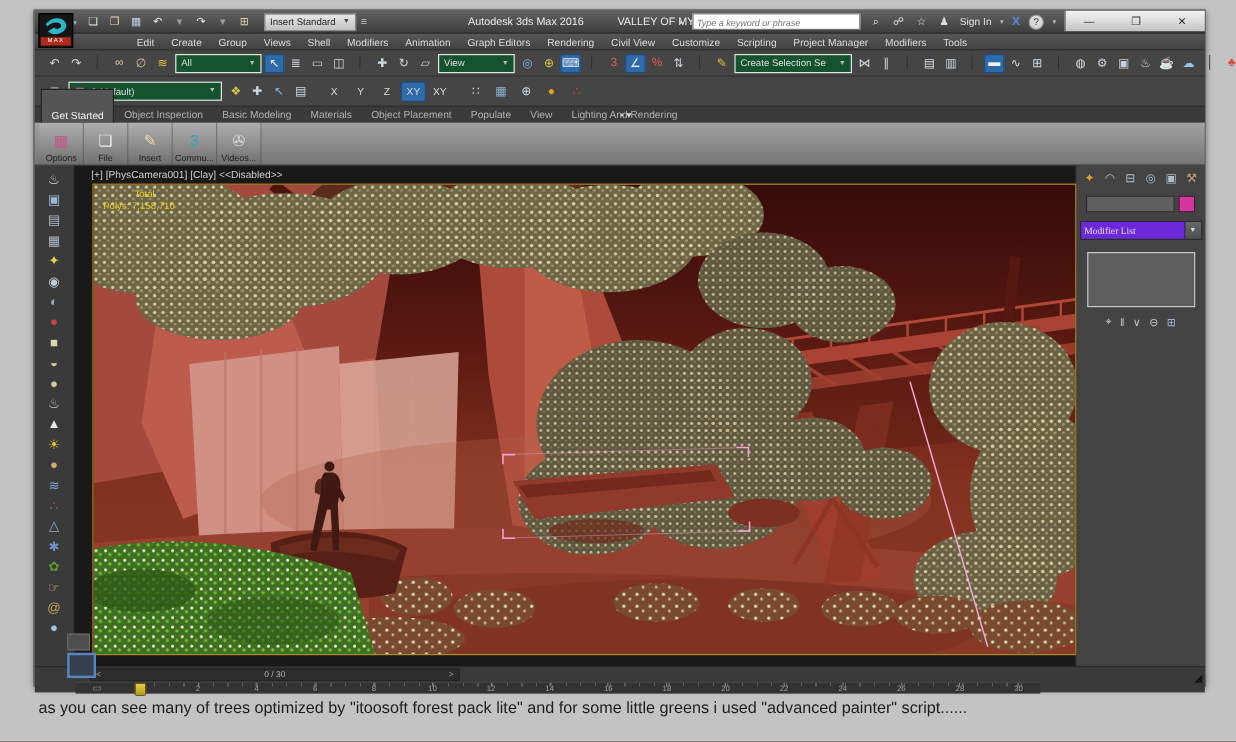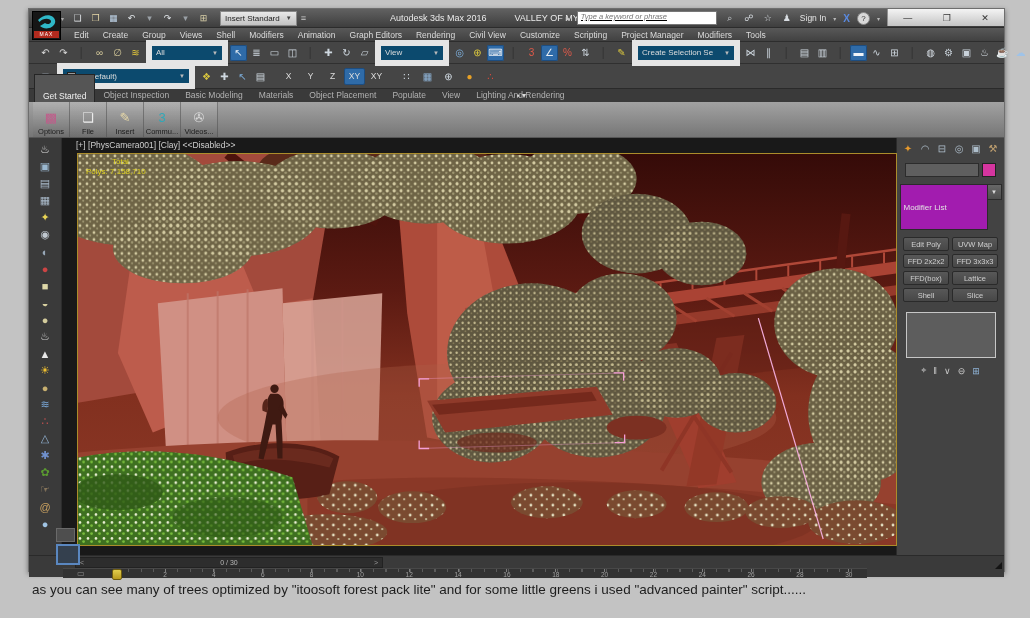--- a/index.html
+++ b/index.html
@@ -12,41 +12,41 @@
   .logo .maxlabel{position:absolute;left:1px;right:1px;bottom:1px;height:7px;background:#b12a1e;color:#fff;font-size:5px;line-height:7px;text-align:center;letter-spacing:1px;}
   .logo-caret{position:absolute;left:32px;top:6px;color:#aaa;font-size:6px;z-index:9;}
   .qa{display:flex;align-items:center;gap:5px;margin-left:42px;}
   .qa .icon{width:13px;height:13px;font-size:9px;}
   .workspace{margin-left:10px;height:13px;background:linear-gradient(#e8e8e8,#c2c2c2);border:1px solid #8a8a8a;color:#222;font-size:8px;display:flex;align-items:center;gap:6px;padding:0 4px;}
   .workspace .caret{font-size:6px;color:#444;}
   .ws-menu{margin-left:4px;color:#ccc;font-size:9px;}
   .title-center{position:absolute;left:50%;top:4px;transform:translateX(-50%);display:flex;gap:28px;font-size:9px;color:#ebebeb;white-space:nowrap;}
   .ic-cluster{position:absolute;right:124px;top:2px;display:flex;align-items:center;gap:7px;height:14px;}
   .sbox-caret{color:#c8c8c8;font-size:8px;}
-  .sbox{width:138px;height:12px;background:#fff;border:1px solid #777;display:flex;align-items:flex-start;text-decoration:underline;}
+  .sbox{width:138px;height:12px;background:#fff;border:1px solid #777;display:flex;align-items:flex-end;}
   .sbox input{border:none;outline:none;width:100%;font-size:7.5px;font-style:italic;color:#666;background:transparent;padding:0 3px;font-family:"Liberation Sans",sans-serif;}
   .ic-icons{display:flex;align-items:center;gap:7px;}
   .ic-icons .icon{width:12px;height:12px;font-size:9px;}
   .signin{color:#e4e4e4;font-size:8.5px;}
   .tiny-caret{color:#b8b8b8;font-size:6px;}
   .exchange{color:#5a8ae0;font-weight:bold;font-size:10px;}
   .help-circ{width:11px;height:11px;border-radius:50%;background:#d8d8d8;color:#333;font-size:8px;display:flex;align-items:center;justify-content:center;border:1px solid #888;}
   .win-ctrl-seg{position:absolute;right:0;top:0;width:116px;height:17px;background:linear-gradient(#f4f4f4,#c4c4c4);border-left:1px solid #909090;display:flex;align-items:center;justify-content:space-around;color:#333;font-size:9px;}
   .win-ctrl-seg span{cursor:default;}
   
   .menubar{height:13px;background:linear-gradient(#585858,#414141);display:flex;align-items:center;padding-left:38px;border-bottom:1px solid #2d2d2d;}
-  .menu-host{display:flex;}
+  .menu-host{display:flex;margin-left:40px;}
   .menu-item{padding:0 7px;font-size:8.5px;color:#dcdcdc;}
   
   .toolbar1{height:21px;background:#454545;border-bottom:1px solid #303030;display:flex;align-items:center;padding-left:8px;gap:2px;}
   .toolbar2{height:24px;background:#454545;border-bottom:1px solid #2a2a2a;display:flex;align-items:center;padding-left:8px;gap:3px;}
   .tb-group{display:flex;align-items:center;gap:1px;}
   .icon{display:inline-flex;align-items:center;justify-content:center;width:17px;height:16px;font-size:10px;border-radius:2px;flex:none;}
   .icon.active{background:#2f6ba8;box-shadow:inset 0 0 0 1px #1d4d80;}
-  .dd{height:14px;background:#0c4a6e;border:6px solid #e5e5e5;color:#ddd;font-size:8px;display:flex;align-items:center;padding:0 4px;gap:5px;flex:none;}
+  .dd{height:14px;background:#14532d;border:1px solid #e5e5e5;color:#ddd;font-size:8px;display:flex;align-items:center;padding:0 4px;gap:5px;flex:none;}
   .dd .caret{font-size:6px;color:#bbb;}
   .axis-host{display:flex;gap:1px;margin-left:6px;}
   .axis-btn{min-width:15px;height:15px;padding:0 2px;font-size:8.5px;color:#ddd;display:flex;align-items:center;justify-content:center;border:1px solid transparent;border-radius:2px;}
   .axis-btn.active{background:#2f6ba8;border-color:#1d4d80;}
   
   .ribbon-tabs{height:13px;background:#3a3a3a;display:flex;align-items:flex-end;padding-left:5px;position:relative;}
   .rtab{padding:16px 8px 1px;font-size:8.5px;color:#b2b2b2;}
   .rtab.active{background:#555;color:#f2f2f2;border:1px solid #252525;border-bottom:none;}
   .ribbon-min{position:absolute;right:478px;top:2px;color:#d8d8d8;font-size:8px;}
   .ribbon-body{height:35px;background:linear-gradient(#a2a2a2,#767676);border-bottom:1px solid #565656;display:flex;padding-left:4px;}
@@ -64,21 +64,21 @@
   .stats{position:absolute;left:8px;top:3px;color:#ddd01e;font-size:8px;line-height:10px;z-index:4;}
   .stats .l1{padding-left:26px;}
   
   .right-panel{width:107px;background:#434343;border-left:1px solid #2b2b2b;display:flex;flex-direction:column;align-items:center;padding-top:3px;}
   .cp-tabs{display:flex;gap:2px;}
   .cp-tab{width:15px;height:15px;font-size:10px;display:flex;align-items:center;justify-content:center;border-radius:2px;}
   .cp-name-row{margin-top:7px;display:flex;gap:3px;align-items:center;}
   .cp-name-input{width:72px;height:12px;background:#5f5f5f;border:1px solid #2c2c2c;}
   .cp-swatch{width:12px;height:12px;border:1px solid #222;}
   .cp-dd{margin-top:7px;display:flex;}
-  .cp-dd .box{width:80px;height:14px;background:#a21caf;border:1px solid #2b2b2b;color:#e2e2e2;font-size:8px;display:flex;align-items:center;padding:15px 3px;}
+  .cp-dd .box{width:80px;height:14px;background:#6d28d9;border:1px solid #2b2b2b;color:#e2e2e2;font-size:8px;display:flex;align-items:center;padding:0 3px;font-family:Liberation Serif, serif;}
   .cp-dd .cbtn{width:13px;height:14px;background:linear-gradient(#676767,#4e4e4e);border:1px solid #2b2b2b;border-left:none;color:#ddd;font-size:6px;display:flex;align-items:center;justify-content:center;}
   .cp-grid{margin-top:7px;display:grid;grid-template-columns:repeat(2,46px);gap:3px;}
   .cp-btn{height:12px;font-size:7.5px;color:#cfcfcf;background:linear-gradient(#585858,#474747);border:1px solid #2a2a2a;border-radius:2px;display:flex;align-items:center;justify-content:center;white-space:nowrap;}
   .cp-stack{margin-top:10px;width:88px;height:44px;background:#5d5d5d;border:1px solid #c6c6c6;}
   .cp-stack-icons{margin-top:7px;display:flex;gap:7px;color:#c8c8c8;font-size:9px;align-items:center;}
   
   .bottom-strip{position:relative;height:21px;background:#3a3a3a;border-top:1px solid #2a2a2a;}
   .frame-bar{position:absolute;left:46px;top:1px;width:306px;height:9px;background:#2d2d2d;border:1px solid #222;color:#b8b8b8;font-size:7px;display:flex;align-items:center;}
   .fb-prev,.fb-next{width:12px;text-align:center;color:#9a9a9a;}
   .fb-text{flex:1;text-align:center;}
@@ -524,31 +524,20 @@
           <span class="cp-tab" title="tab-utilities-icon" style="color: rgb(192, 160, 112);">⚒</span>
         </div>
       <div class="cp-name-row">
         <div class="cp-name-input"></div>
         <div class="cp-swatch" style="background: rgb(213, 53, 159);"></div>
       </div>
       <div class="cp-dd">
         <div class="box">Modifier List</div>
         <div class="cbtn">▼</div>
       </div>
-      <div class="cp-grid">
-
-      <div class="cp-btn">Edit Poly</div>
-          <div class="cp-btn">UVW Map</div>
-          <div class="cp-btn">FFD 2x2x2</div>
-          <div class="cp-btn">FFD 3x3x3</div>
-          <div class="cp-btn">FFD(box)</div>
-          <div class="cp-btn">Lattice</div>
-          <div class="cp-btn">Shell</div>
-          <div class="cp-btn">Slice</div>
-        </div>
       <div class="cp-stack"></div>
       <div class="cp-stack-icons">
 
       <span title="pin-stack-icon" style="color: rgb(200, 200, 200);">⌖</span>
           <span title="show-end-result-icon" style="color: rgb(200, 200, 200);">‖</span>
           <span title="make-unique-icon" style="color: rgb(200, 200, 200);">∨</span>
           <span title="remove-modifier-icon" style="color: rgb(200, 200, 200);">⊖</span>
           <span title="configure-modifier-sets-icon" style="color: rgb(143, 180, 216);">⊞</span>
         </div>
     </div>

